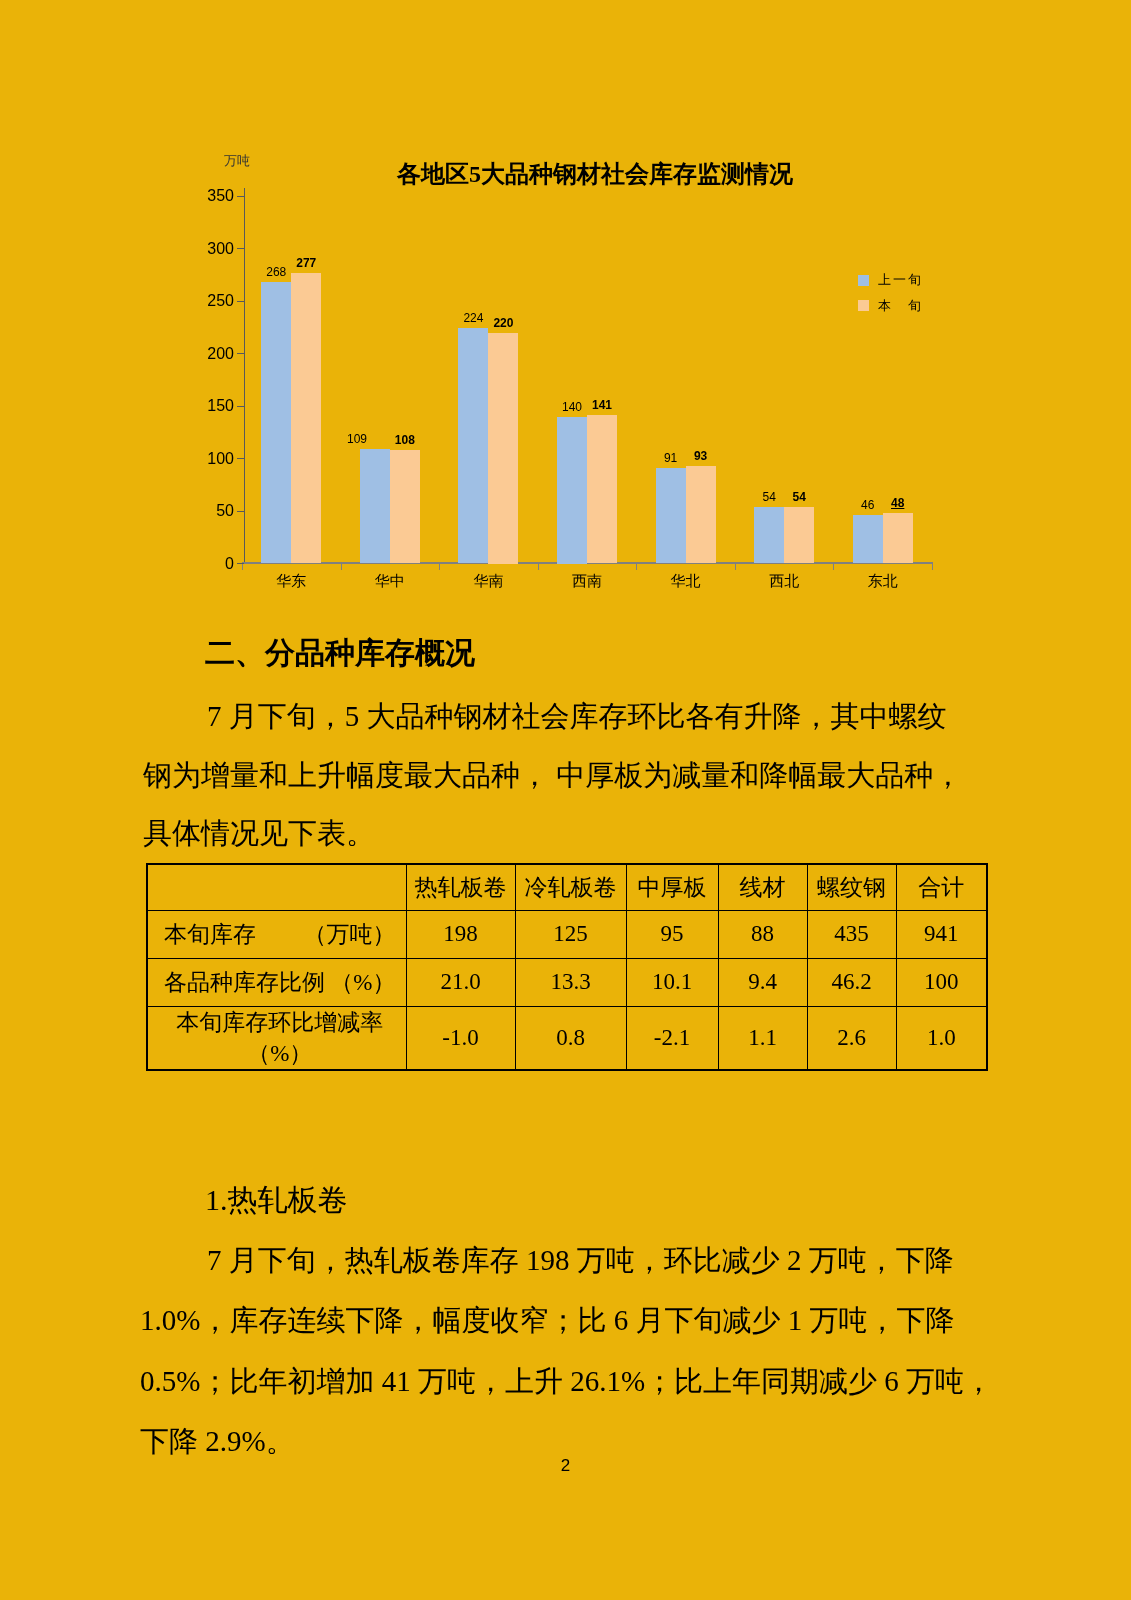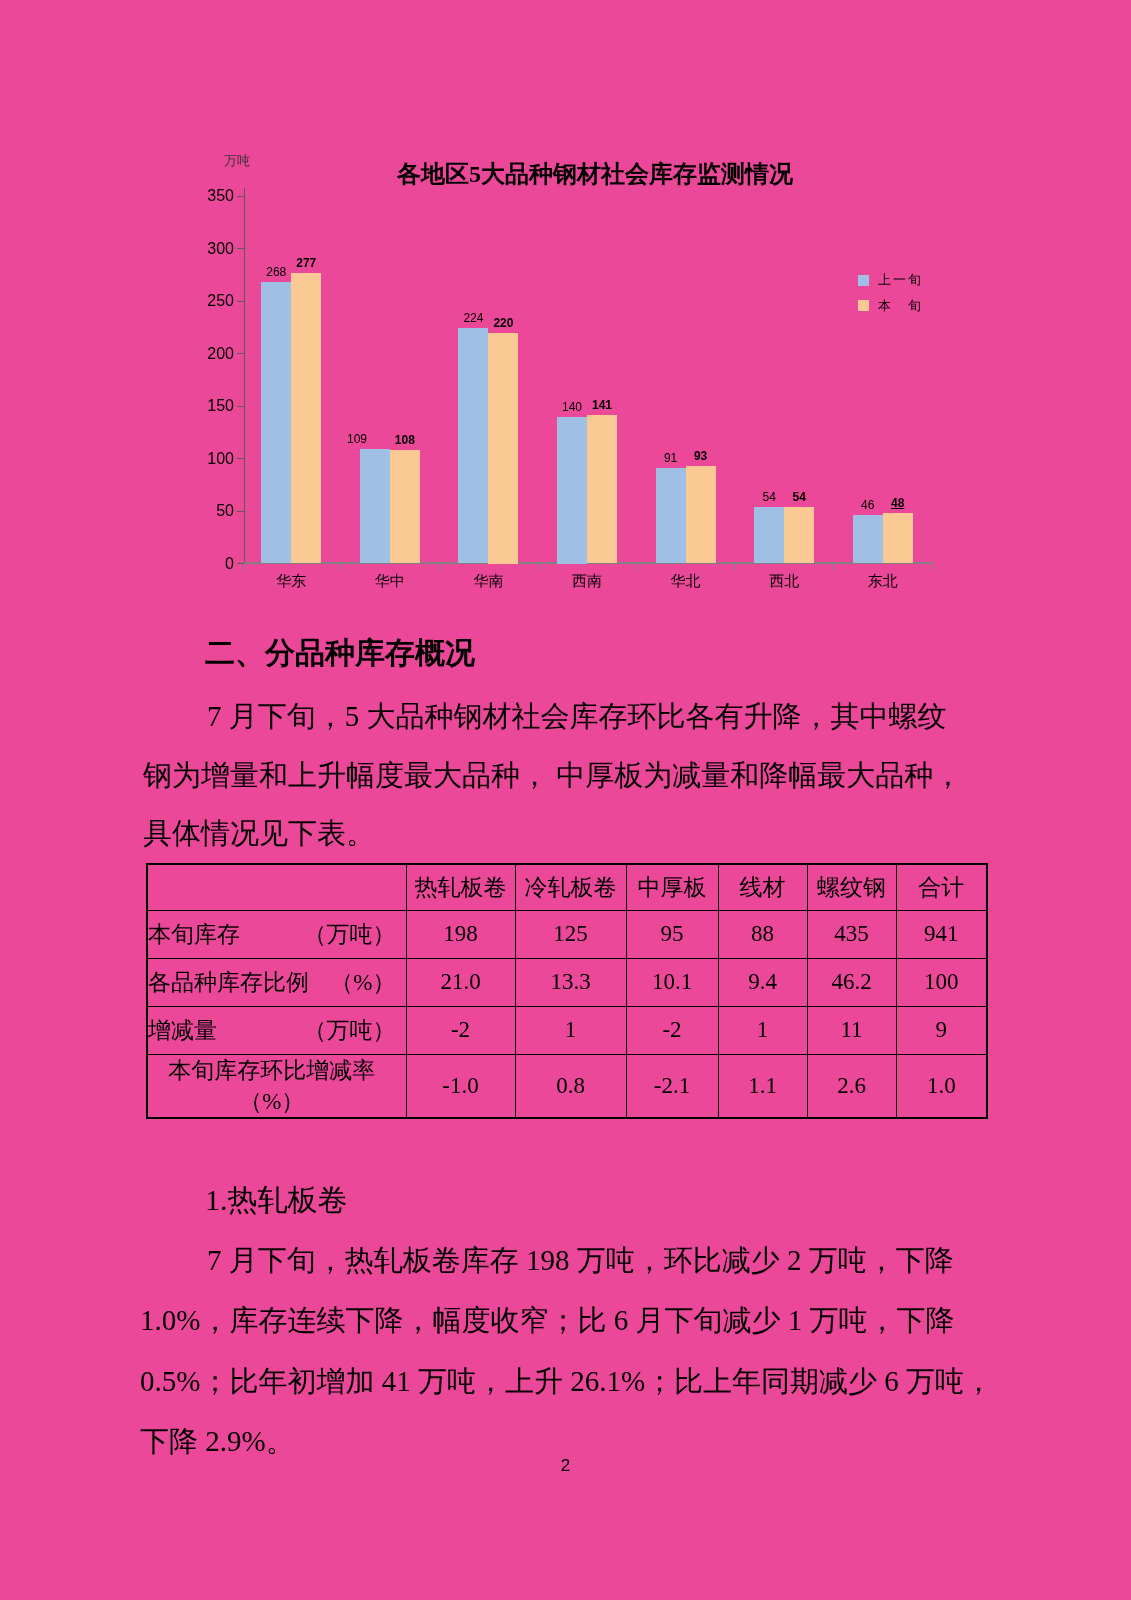--- a/index.html
+++ b/index.html
@@ -1,16 +1,16 @@
 <!DOCTYPE html>
 <html><head>
 <meta charset="utf-8">
 <style>
   html,body{margin:0;padding:0;background:#ffffff;}
-  .page{position:relative;width:1131px;height:1600px;margin:0 auto;background:#ec4899;
+  .page{position:relative;width:1131px;height:1600px;margin:0 auto;background:#eab308;
         font-family:"Liberation Serif","DejaVu Serif",serif;color:#000;overflow:hidden;}
 
   
   .chart-title{position:absolute;left:300px;top:158px;width:590px;text-align:center;
                font-size:24px;font-weight:bold;white-space:nowrap;}
   .y-unit{position:absolute;left:224px;top:152px;font-size:13px;color:#333;}
   .y-axis-line{position:absolute;left:244px;top:188px;width:1px;height:376px;background:#595959;}
   .x-axis-line{position:absolute;left:242px;top:562px;width:691px;height:2px;background:#808080;}
   .ytick{position:absolute;width:7px;height:1px;left:237px;background:#595959;}
   .ylabel{position:absolute;width:52px;text-align:right;left:182px;
@@ -30,21 +30,21 @@
   .h3{position:absolute;left:205px;top:1180px;font-size:30px;white-space:nowrap;}
   .bodyline{position:absolute;font-size:29px;white-space:nowrap;}
 
   
   #inv-table{position:absolute;left:146px;top:863px;width:840px;border-collapse:collapse;
              table-layout:fixed;font-size:23px;border:2px solid #000;}
   #inv-table th,#inv-table td{border:1px solid #000;text-align:center;font-weight:normal;padding:0;}
   #inv-table thead tr{height:46px;}
   #inv-table tbody tr{height:48px;}
   .rowlabel{text-align:left;}
-  .cell-flex{display:flex;justify-content:space-between;align-items:center;padding:0 10px 0 0;}
+  .cell-flex{display:flex;justify-content:space-between;align-items:center;padding:0 10px 0 16px;}
   .cell-flex .unit{padding-left:4px;}
 
   .pagenum{position:absolute;left:0;top:1456px;width:1131px;text-align:center;font-size:17px;
            font-family:"Liberation Sans","DejaVu Sans",sans-serif;}
 </style>
 </head>
 <body>
 
 <div class="page">
 
@@ -177,34 +177,20 @@
           <td>21.0</td>
           <td>13.3</td>
           <td>10.1</td>
           <td>9.4</td>
           <td>46.2</td>
           <td>100</td>
         </tr>
         <tr>
           <td class="rowlabel">
             <div class="cell-flex">
-              <span>增减量</span>
-              <span class="unit">（万吨）</span>
-            </div>
-          </td>
-          <td>-2</td>
-          <td>1</td>
-          <td>-2</td>
-          <td>1</td>
-          <td>11</td>
-          <td>9</td>
-        </tr>
-        <tr>
-          <td class="rowlabel">
-            <div class="cell-flex">
               <span>本旬库存环比增减率（%）</span>
             </div>
           </td>
           <td>-1.0</td>
           <td>0.8</td>
           <td>-2.1</td>
           <td>1.1</td>
           <td>2.6</td>
           <td>1.0</td>
         </tr>

